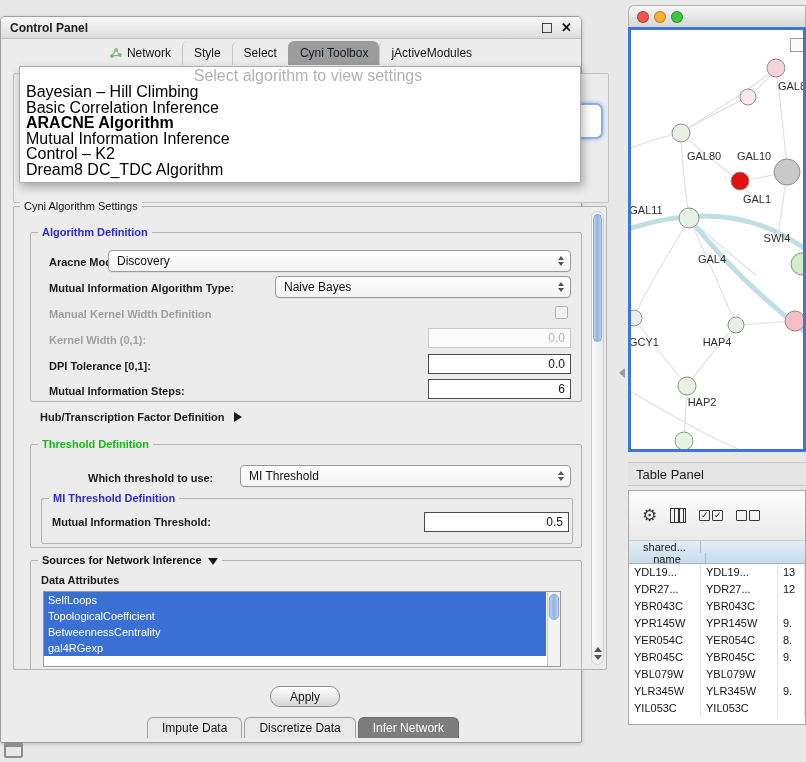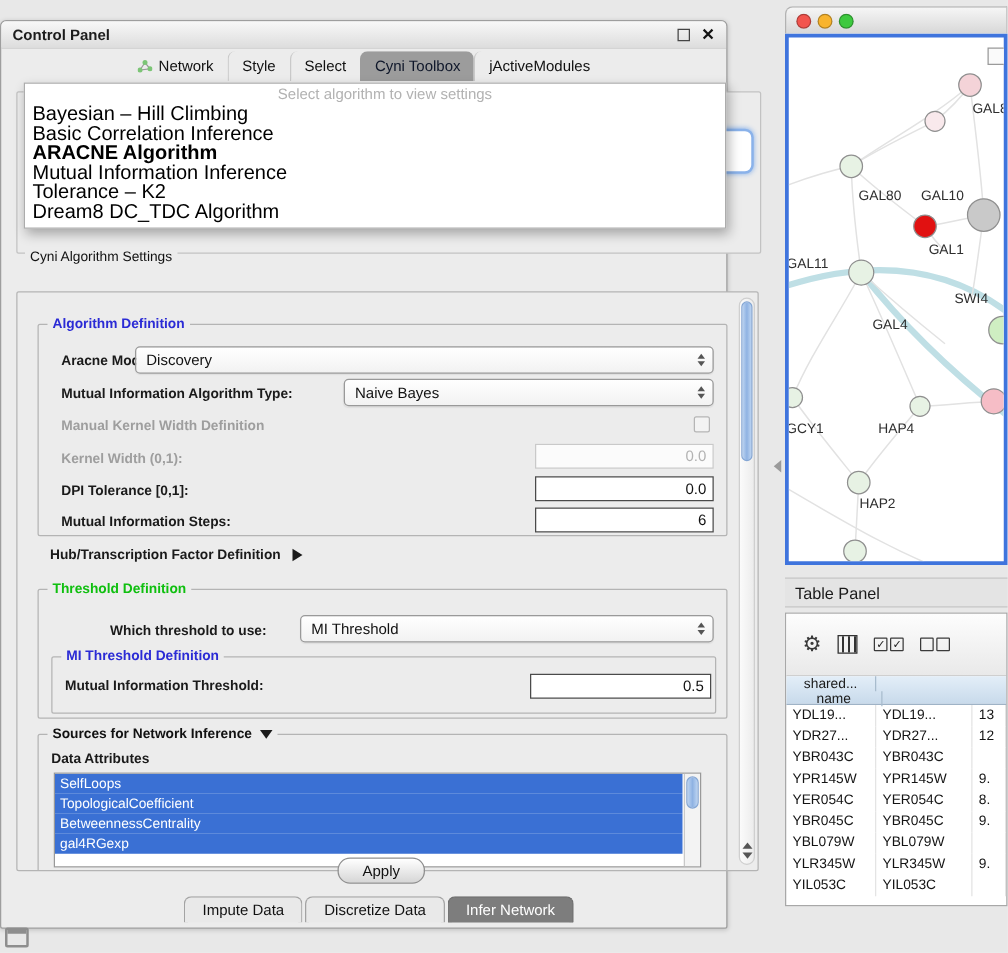--- a/index.html
+++ b/index.html
@@ -33,29 +33,29 @@
   
   #peek { position:absolute; left:12px; top:56px; width:594px; height:128px;
     border:1px solid #c2c2c2; border-radius:2px; background:#ececec; z-index:1; }
   #combo-focus { position:absolute; left:556px; top:86px; width:46px; height:36px;
     border:2px solid var(--focus); border-radius:7px; background:#fff;
     box-shadow:0 0 4px var(--focus); z-index:2; box-sizing:border-box; }
 
   
   #algo-popup { position:absolute; left:18px; top:49px; width:560px; background:#fff;
     border:1px solid #acacac; box-shadow:2px 4px 9px rgba(0,0,0,.3); z-index:10; padding-bottom:5px; }
-  .popup-header { text-align:center; color:#b2b2b2; font-size:12px; line-height:17px;padding-left:16px; }
+  .popup-header { text-align:center; color:#b2b2b2; font-size:16px; line-height:17px;padding-left:16px; }
   .popup-item { font-size:16px; line-height:15.5px; padding:0 6px; color:#000; white-space:nowrap; }
   .popup-item.selected { font-weight:bold; }
 
   
   .gtitle-free { position:absolute; left:19px; top:183px; background:#ececec; padding:0 4px;
     font-size:11px; color:#111; z-index:3; }
   #settings { position:absolute; left:12px; top:189px; width:594px; height:464px;
-    border:1px solid #b4b4b4; border-radius:2px; background:#ececec; box-sizing:border-box;margin-top:27px; }
+    border:1px solid #b4b4b4; border-radius:2px; background:#ececec; box-sizing:border-box; }
   #settings-inner { position:absolute; left:0; top:0; right:0; bottom:0; overflow:hidden; }
   .group { position:absolute; border:1px solid #b4b4b4; border-radius:2px; box-sizing:border-box; }
   .gtitle { position:absolute; top:-7px; left:7px; background:#ececec; padding:0 4px;
     font-size:11px; color:#111; white-space:nowrap; line-height:13px; }
   .gtitle.blue { color:var(--tblue); font-weight:bold; }
   .gtitle.green { color:var(--tgreen); font-weight:bold; }
   .gtitle.bold { font-weight:bold; }
   .lbl { position:absolute; font-size:11px; font-weight:bold; color:#1a1a1a; white-space:nowrap; line-height:14px; }
   .lbl.gray { color:#9e9e9e; }
   .combo { position:absolute; height:22px; background:linear-gradient(#ffffff,#f2f2f2);
@@ -179,21 +179,21 @@
     <div id="peek"></div>
     <div id="combo-focus"></div>
 
     <div id="algo-popup">
       <div class="popup-header">Select algorithm to view settings</div>
       <div>
           <div class="popup-item">Bayesian – Hill Climbing</div>
           <div class="popup-item">Basic Correlation Inference</div>
           <div class="popup-item selected">ARACNE Algorithm</div>
           <div class="popup-item">Mutual Information Inference</div>
-          <div class="popup-item">Tolerance – K2</div>
+          <div class="popup-item">Control – K2</div>
           <div class="popup-item">Dream8 DC_TDC Algorithm</div>
         </div>
     </div>
 
     <span class="gtitle-free">Cyni Algorithm Settings</span>
     <div id="settings">
       <div id="settings-inner">
 
         <div id="algo-def" class="group" style="left:16px;top:25px;width:552px;height:170px">
           <span class="gtitle blue">Algorithm Definition</span>

